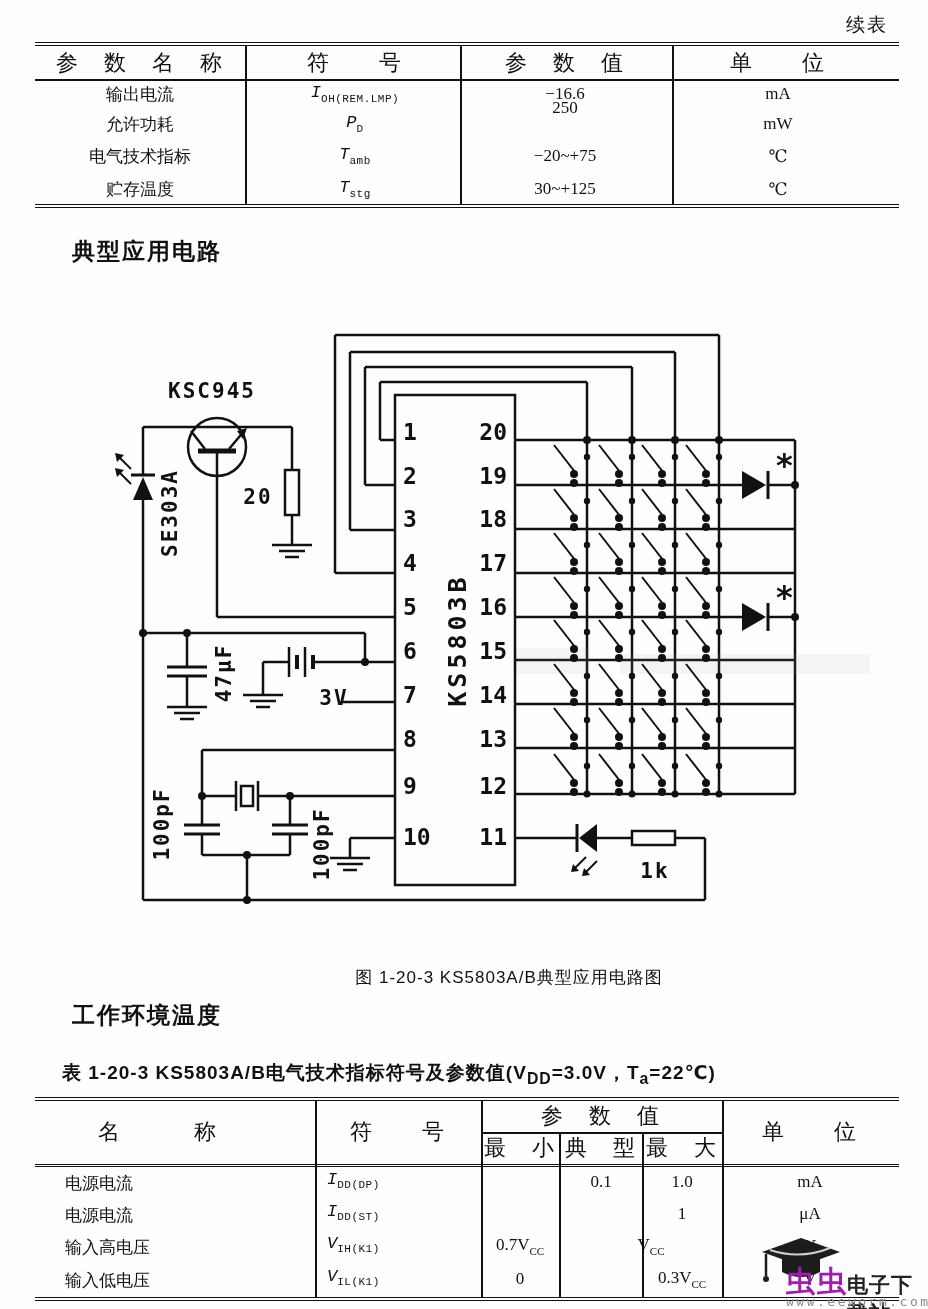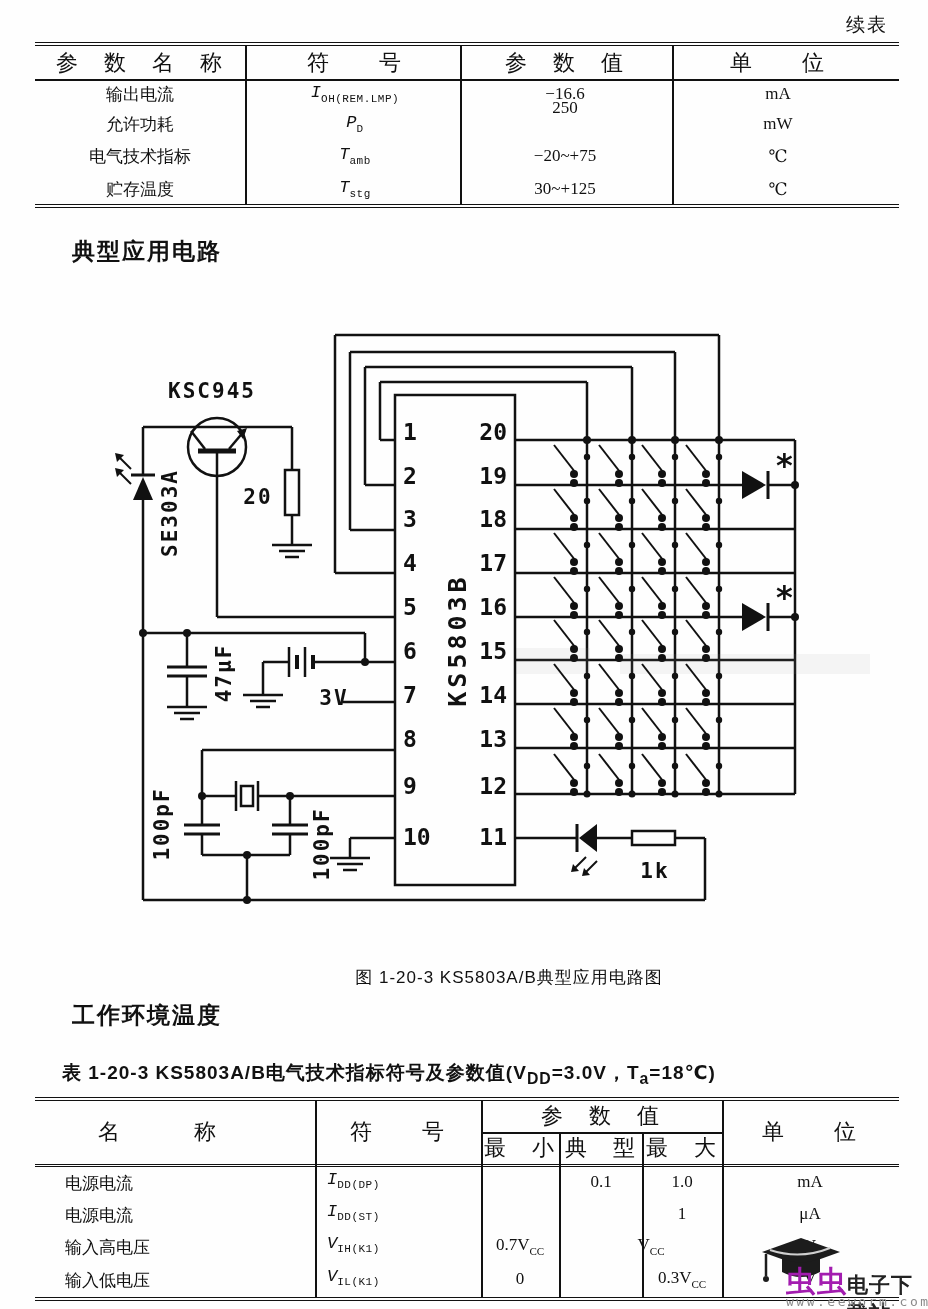--- a/index.html
+++ b/index.html
@@ -456,21 +456,21 @@
         <circle cx="675" cy="484" r="3.5" fill="#111"></circle>
         <circle cx="719" cy="484" r="3.5" fill="#111"></circle>
       </g>
   </svg>
 
   <div class="abs fig-cap" style="left:0;top:966px">图 1-20-3   KS5803A/B典型应用电路图</div>
 
   <div class="abs sec-title" style="left:72px;top:1000px">工作环境温度</div>
 
   <div class="abs tbl-cap" style="left:62px;top:1060px">
-    <span>表 1-20-3      KS5803A/B电气技术指标符号及参数值(V</span><sub>DD</sub><span>=3.0V，T</span><sub>a</sub><span>=18℃)</span>
+    <span>表 1-20-3      KS5803A/B电气技术指标符号及参数值(V</span><sub>DD</sub><span>=3.0V，T</span><sub>a</sub><span>=22℃)</span>
   </div>
 
   <div class="abs t2">
     <div class="vline" style="left:280px;top:0;bottom:0"></div>
     <div class="vline" style="left:446px;top:0;bottom:0"></div>
     <div class="vline" style="left:687px;top:0;bottom:0"></div>
     <div class="vline" style="left:524px;top:31px;bottom:0"></div>
     <div class="vline" style="left:607px;top:31px;bottom:0"></div>
     <div class="subdiv"></div>
     <div class="headline"></div>

